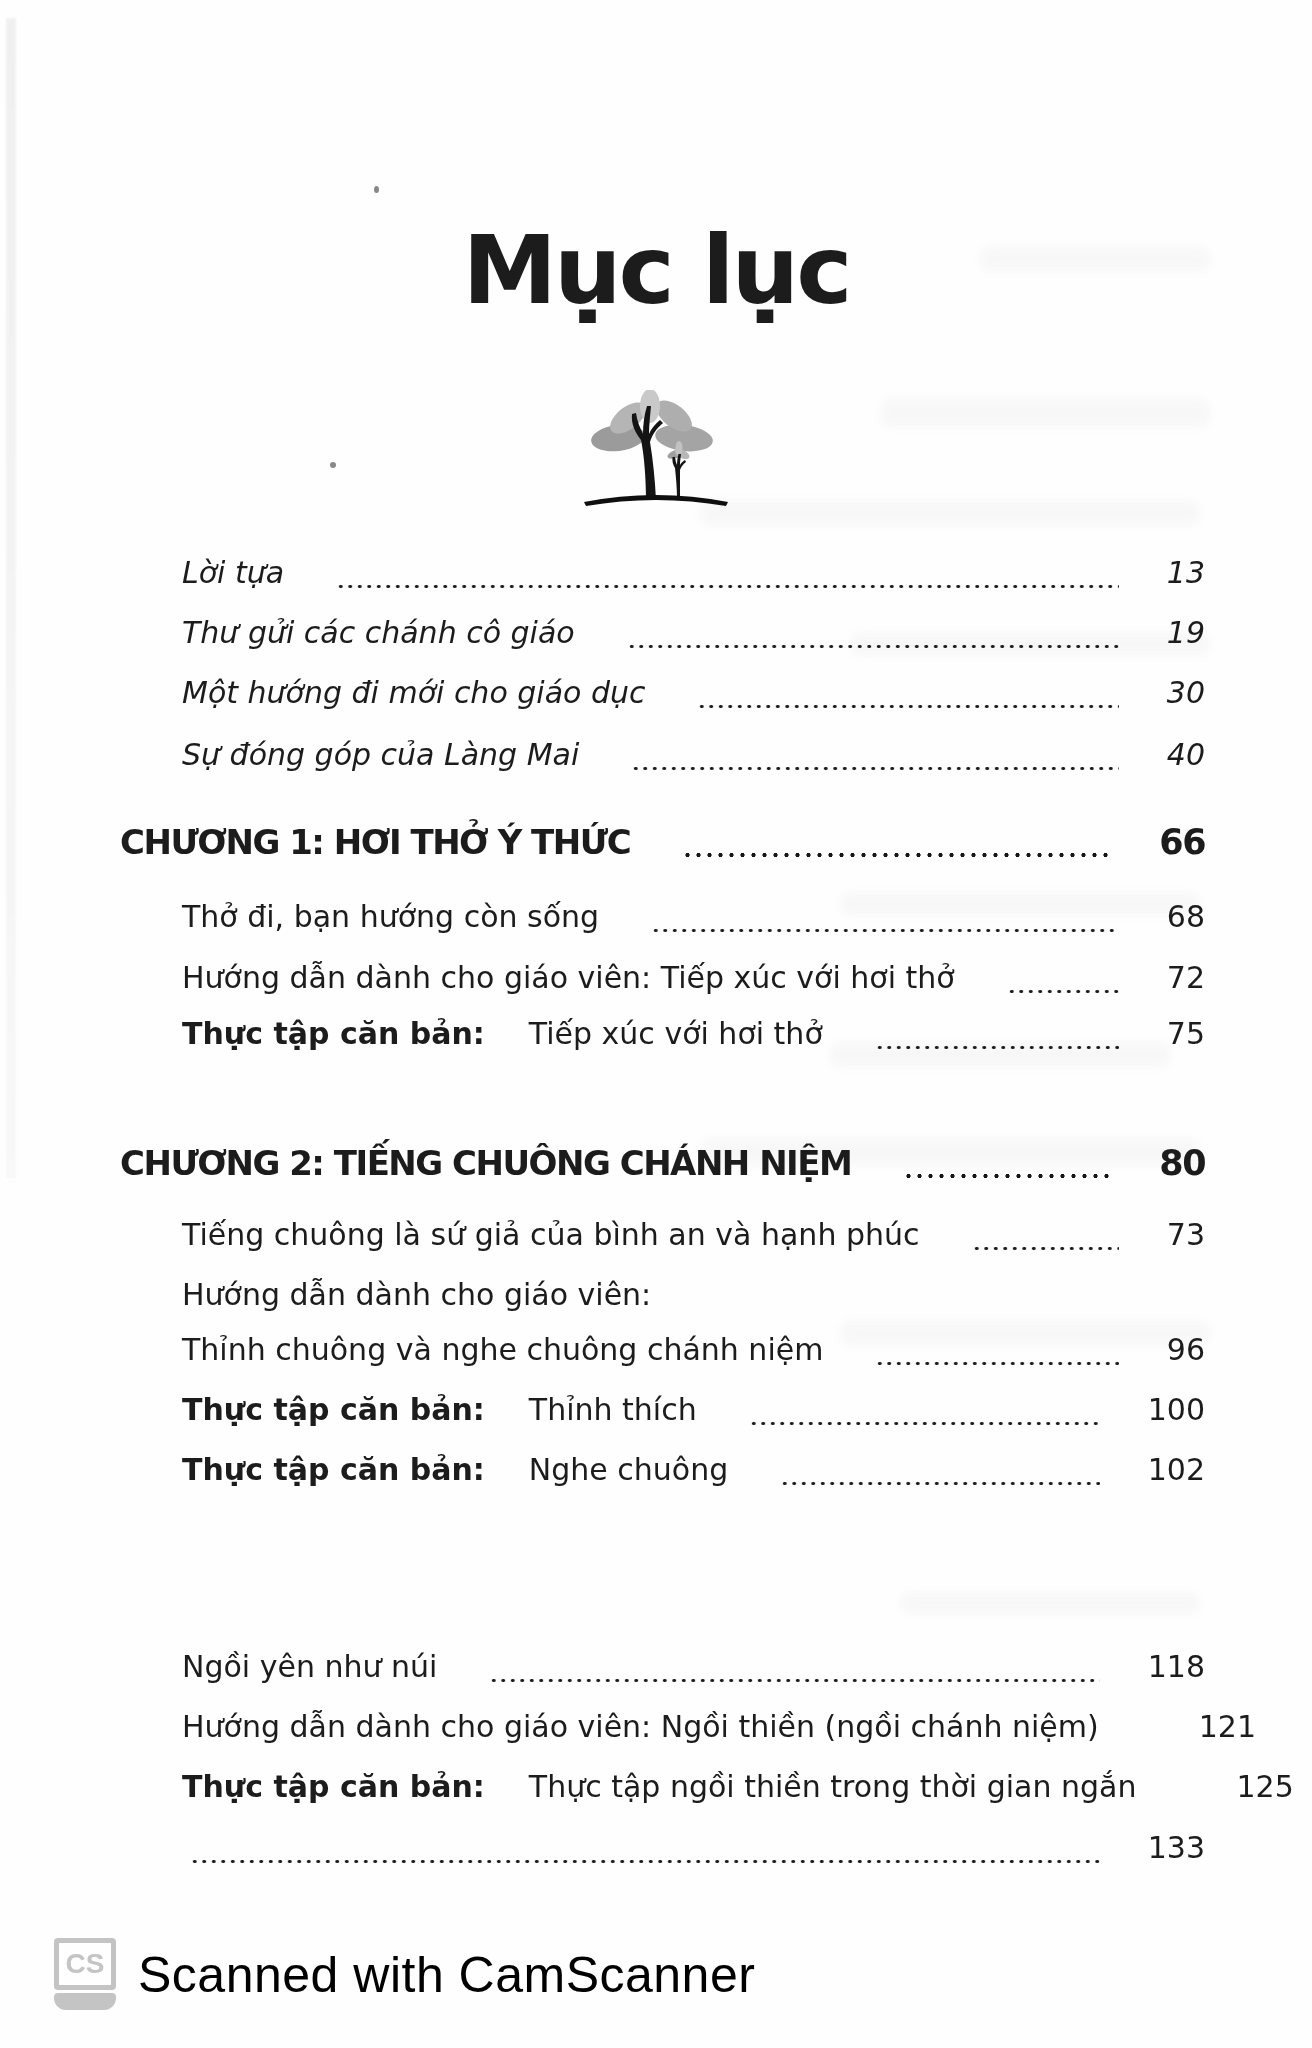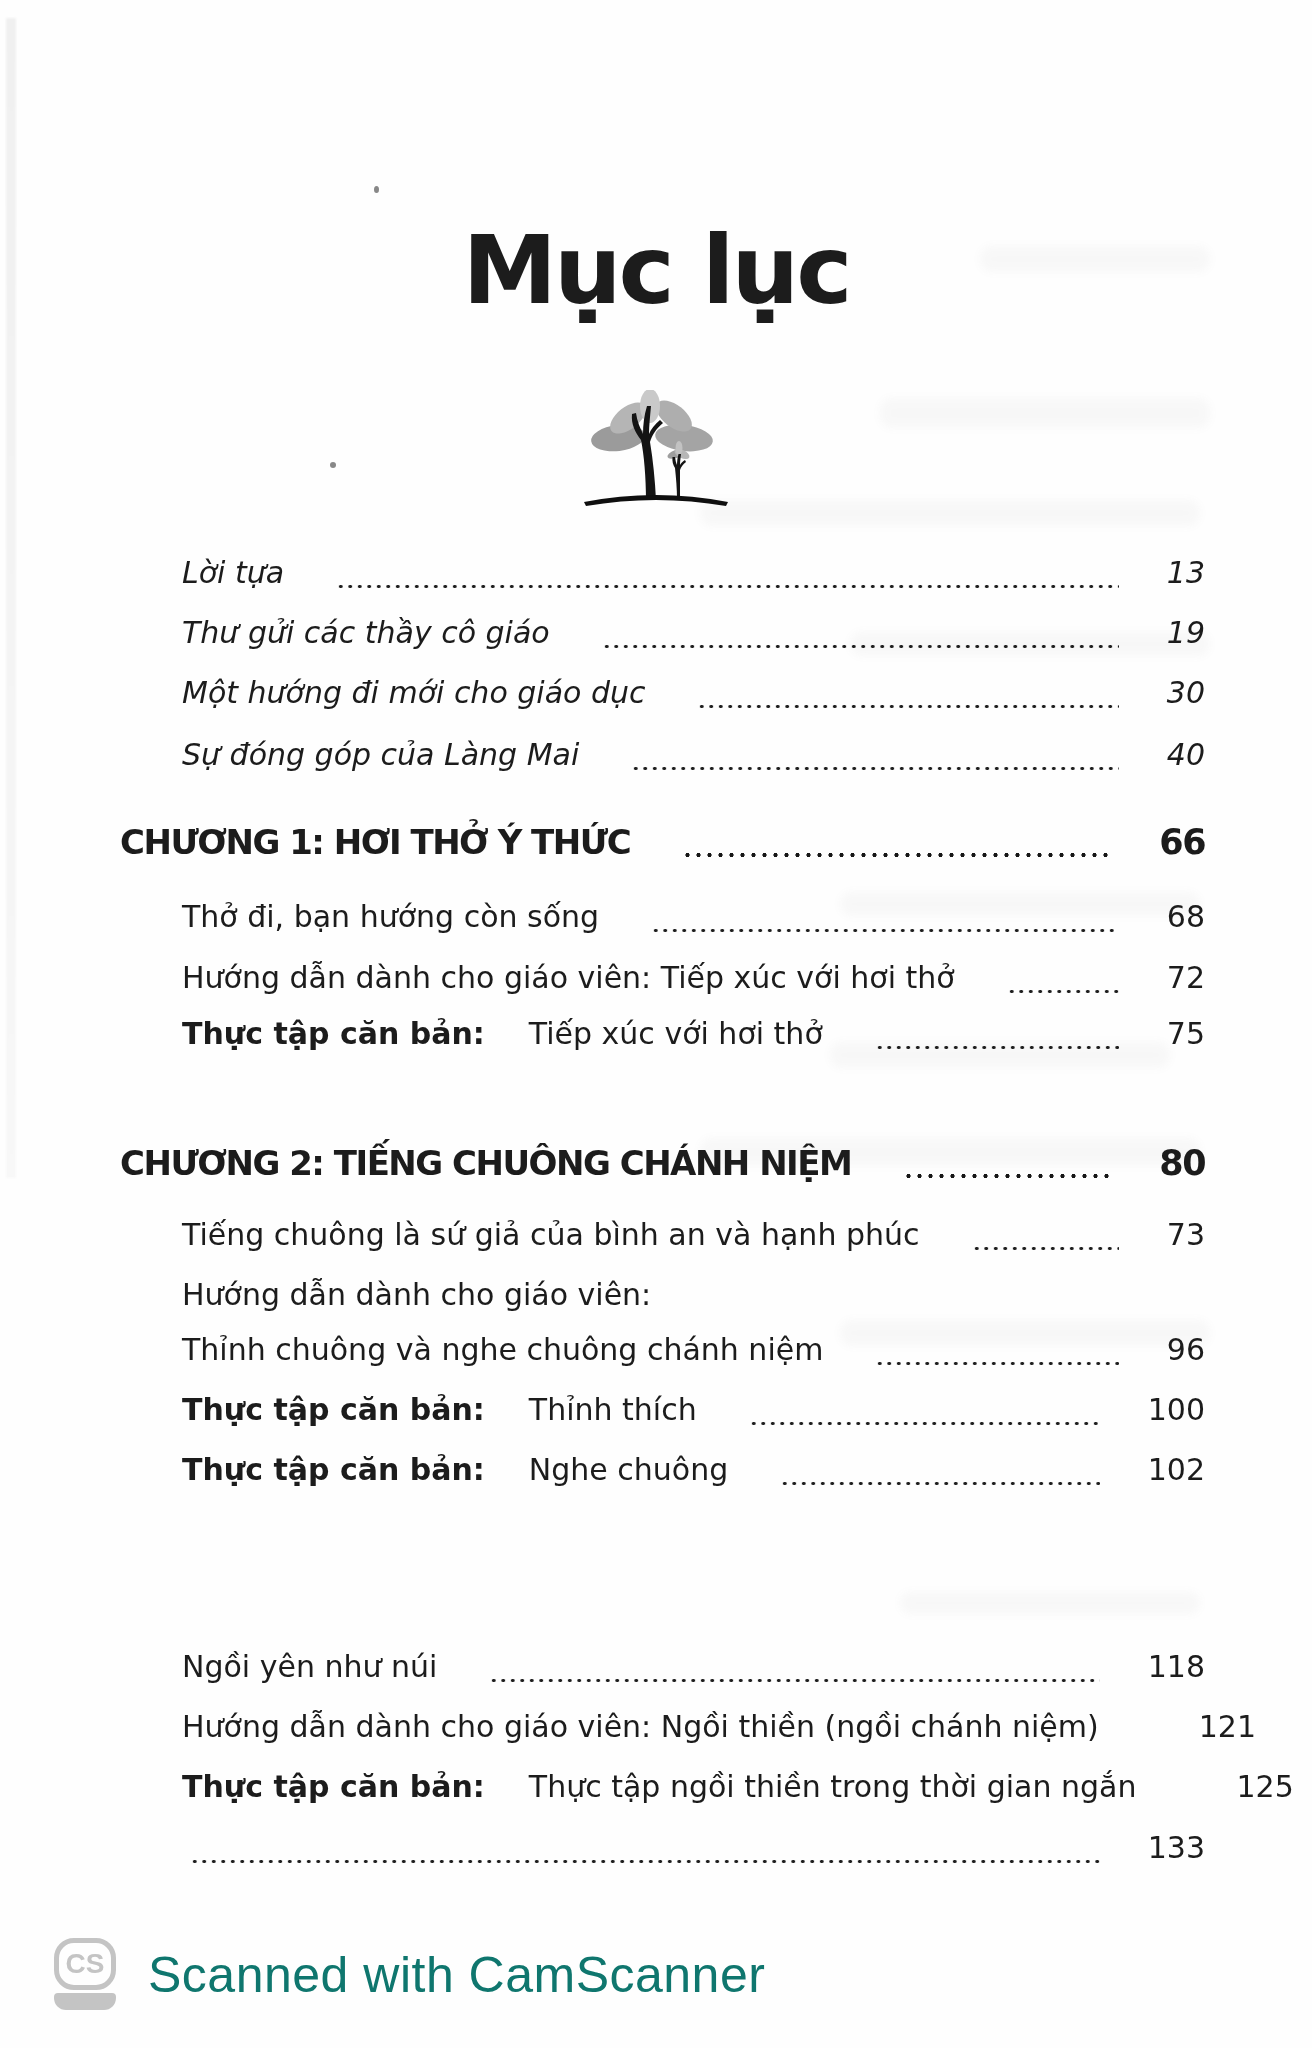--- a/index.html
+++ b/index.html
@@ -27,25 +27,25 @@
   .fm{font-style:italic;}
   .fm .pg{font-style:italic;}
   .ch{left:120px;width:1085px;font-weight:700;font-size:34px;letter-spacing:-1.5px;}
   .ch .pg{font-size:35px;}
   .ch .dots{background-size:11px 8px;height:8px;
         background-image:radial-gradient(circle closest-side,#161616 48%,transparent 56%);}
   
   .footer{position:absolute;left:54px;top:1938px;display:flex;align-items:center;
           font-family:"Liberation Sans",sans-serif;}
   .cs-logo{width:62px;height:74px;margin-right:22px;}
-  .cs-box{box-sizing:border-box;width:62px;height:52px;border:5px solid #c4c4c4;border-radius:20px;
+  .cs-box{box-sizing:border-box;width:62px;height:52px;border:5px solid #c4c4c4;border-radius:4px;
           display:flex;align-items:center;justify-content:center;
           font-weight:700;font-size:28px;color:#c4c4c4;letter-spacing:0;}
   .cs-base{width:62px;height:17px;margin-top:3px;background:#c4c4c4;border-radius:4px 4px 12px 12px;}
-  .cs-text{font-size:50px;color:#0f766e;letter-spacing:.5px;margin-left:10px;}
+  .cs-text{font-size:50px;color:#000000;letter-spacing:.5px;}
 </style>
 </head>
 <body>
 
 <div class="page">
 
   <div class="edge-strip"></div>
   <div class="speck" style="left:374px;top:186px;width:5px;height:7px;"></div>
   <div class="speck" style="left:330px;top:462px;width:6px;height:6px;"></div>
 
@@ -85,21 +85,21 @@
       <path d="M4,112 Q76,98 148,112 L146,116 Q76,104 6,116 Z" fill="#0f0f0f"></path>
     </svg>
   </div>
 
   <div class="row fm" style="top:553px">
     <span class="lbl">Lời tựa</span>
     <span class="dots"></span>
     <span class="pg">13</span>
   </div>
   <div class="row fm" style="top:613px">
-    <span class="lbl">Thư gửi các thầy cô giáo</span>
+    <span class="lbl">Thư gửi các chánh cô giáo</span>
     <span class="dots"></span>
     <span class="pg">19</span>
   </div>
   <div class="row fm" style="top:673px">
     <span class="lbl">Một hướng đi mới cho giáo dục</span>
     <span class="dots"></span>
     <span class="pg">30</span>
   </div>
   <div class="row fm" style="top:735px">
     <span class="lbl">Sự đóng góp của Làng Mai</span>

